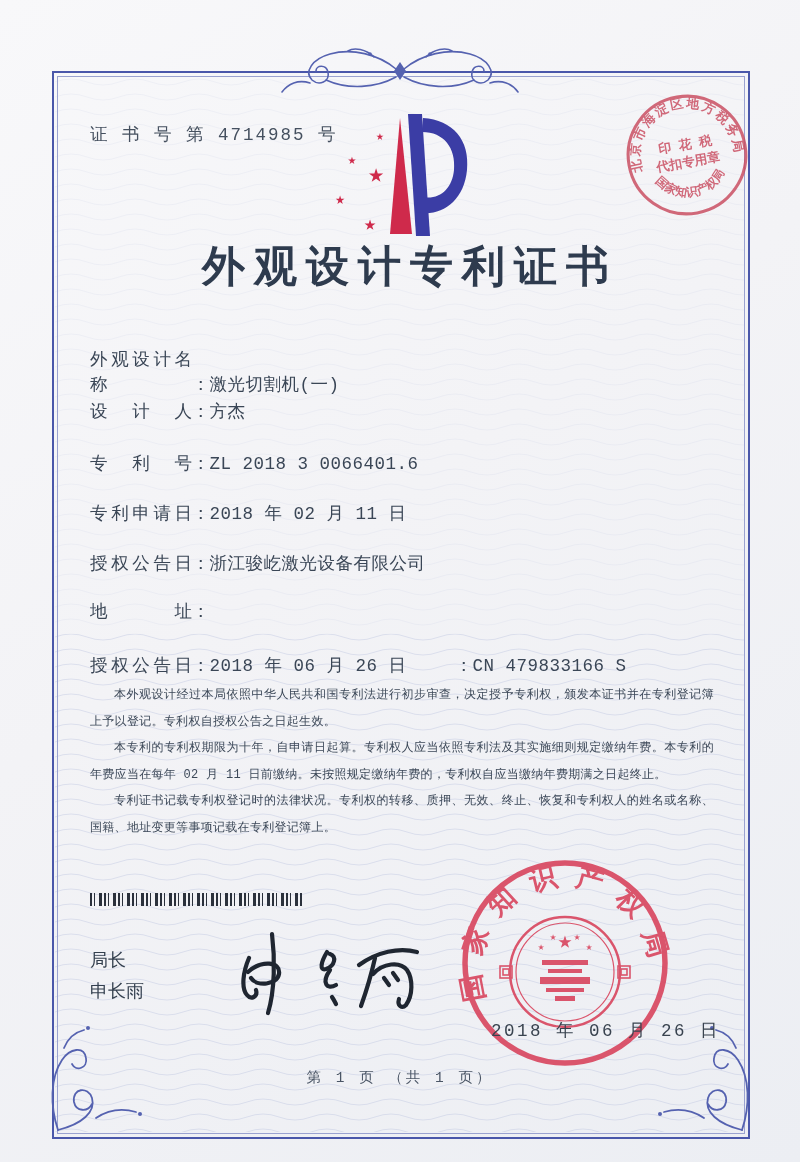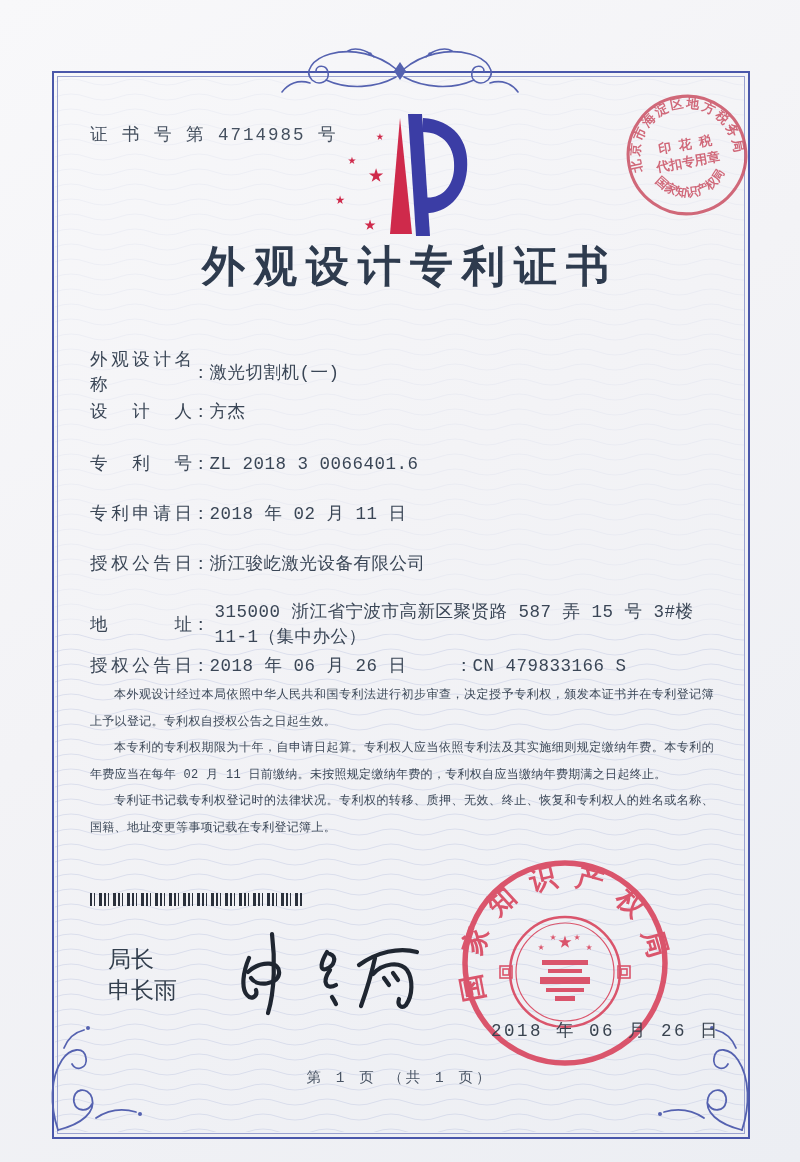--- a/index.html
+++ b/index.html
@@ -12,35 +12,35 @@
   .frame-outer{position:absolute;left:52px;top:71px;width:694px;height:1064px;
     border:2px solid #4a57aa;}
   .frame-inner{position:absolute;inset:3px;border:1px solid #9aa2d0;}
   .waves{position:absolute;left:55px;top:74px;width:690px;height:1058px;pointer-events:none;}
   .cert-no{position:absolute;left:90px;top:122px;font-size:17.5px;letter-spacing:2px;color:#45505f;}
   .logo{position:absolute;left:328px;top:112px;}
   .stamp{position:absolute;left:622px;top:90px;transform:rotate(-10deg);}
   .title{position:absolute;left:10px;top:238px;width:100%;text-align:center;
     font-size:43px;font-weight:600;letter-spacing:9px;color:#2e3b4e;}
   .fields{position:absolute;left:90px;top:0;width:622px;font-size:17.5px;}
-  .frow{position:absolute;left:0;display:flex;align-items:center;line-height:25px;}
+  .frow{position:absolute;left:0;display:flex;align-items:flex-end;line-height:25px;}
   .flabel{display:inline-block;width:102px;text-align:justify;text-align-last:justify;flex:0 0 102px;}
   .fcolon{flex:0 0 auto;}
   .fvalue{letter-spacing:0.5px;}
   .fvalue-wrap{margin-left:5px;width:488px;letter-spacing:0.5px;}
   .grant-no{position:absolute;left:365px;top:0;display:flex;}
   .paras{position:absolute;left:90px;top:682px;width:624px;}
   .paras p{margin:0;text-indent:2em;font-size:12px;line-height:26.6px;
     text-align:justify;color:#3c4858;letter-spacing:0.3px;}
   .barcode{position:absolute;left:90px;top:893px;width:212px;height:13px;
     background:repeating-linear-gradient(90deg,
       #2b313c 0px,#2b313c 2px,transparent 2px,transparent 4px,
       #2b313c 4px,#2b313c 5px,transparent 5px,transparent 9px,
       #2b313c 9px,#2b313c 12px,transparent 12px,transparent 14px);}
-  .director{position:absolute;left:90px;top:946px;font-size:23px;line-height:31px;color:#333f4e;margin-left:18px;}
+  .director{position:absolute;left:90px;top:946px;font-size:18px;line-height:31px;color:#333f4e;}
   .signature{position:absolute;left:203px;top:916px;}
   .seal{position:absolute;left:458px;top:856px;}
   .seal-date{position:absolute;left:491px;top:1018px;font-size:17.5px;letter-spacing:2.5px;color:#39434f;}
   .footer{position:absolute;left:0;top:1068px;width:100%;text-align:center;
     font-size:14.5px;letter-spacing:3px;color:#4a5565;}
   .ornament-top{position:absolute;left:278px;top:40px;}
   .corner-bl{position:absolute;left:42px;top:1014px;}
   .corner-br{position:absolute;left:638px;top:1014px;}
 </style>
 </head>
@@ -162,21 +162,20 @@
       <span class="fvalue">2018 年 02 月 11 日</span>
     </div>
     <div class="frow" style="top:552px">
       <span class="flabel">授权公告日</span>
         <span class="fcolon">：</span>
       <span class="fvalue">浙江骏屹激光设备有限公司</span>
     </div>
     <div class="frow" style="top:600px">
       <span class="flabel">地址</span>
         <span class="fcolon">：</span>
-      <div class="fvalue-wrap">315000 浙江省宁波市高新区聚贤路 587 弄 15 号 3#楼 11-1（集中办公）</div>
     </div>
     <div class="frow" style="top:654px;width:622px">
       <span class="flabel">授权公告日</span>
         <span class="fcolon">：</span>
       <span class="fvalue">2018 年 06 月 26 日</span>
       <span class="grant-no">
           <span>：</span>
         <span class="fvalue">CN 479833166 S</span>
       </span>
     </div>

